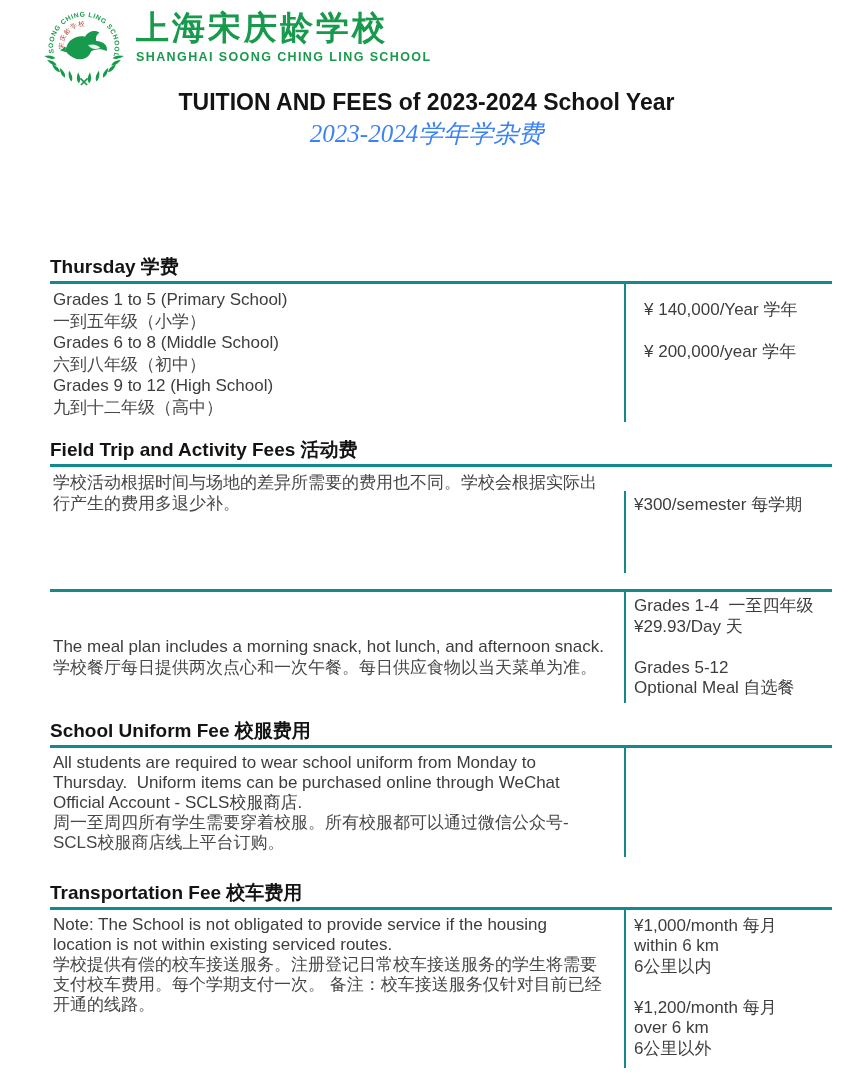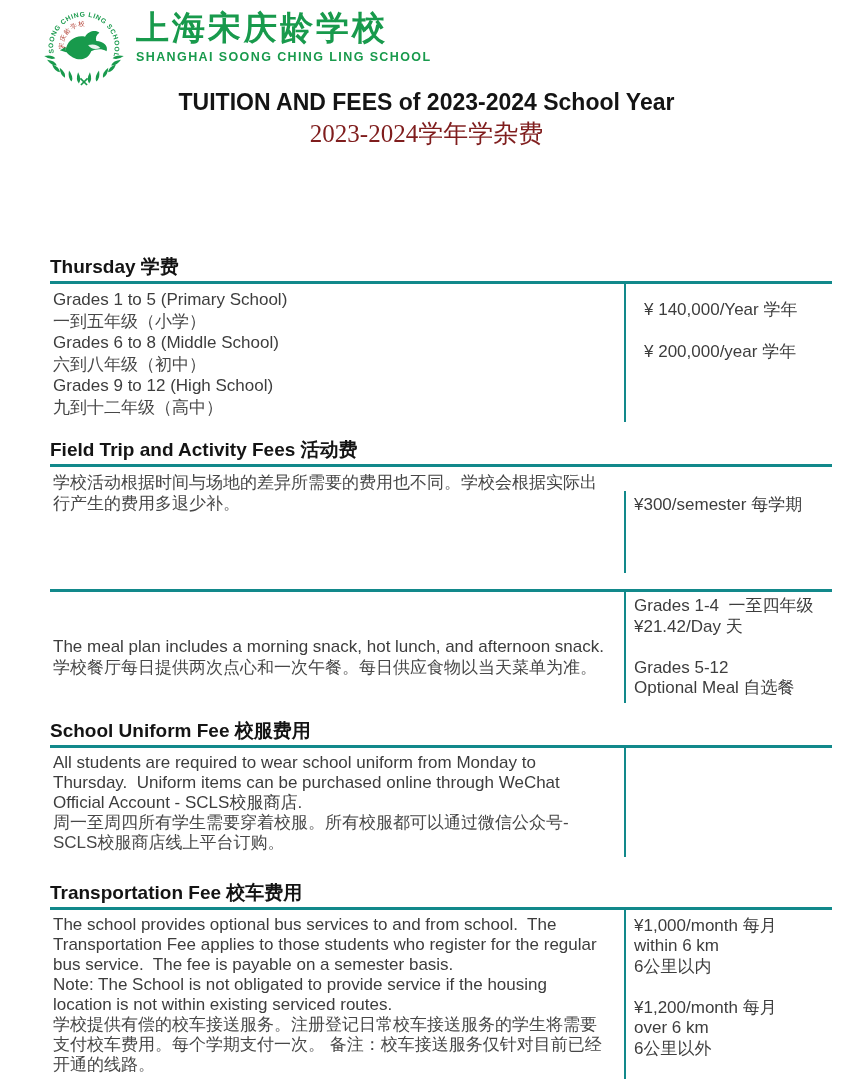--- a/index.html
+++ b/index.html
@@ -19,22 +19,23 @@
     font-size:33px;font-weight:700;letter-spacing:3px;line-height:36px;
     font-family:"Liberation Serif","DejaVu Serif",serif;
   }
   .school-en{
     font-size:12.5px;font-weight:700;letter-spacing:1.4px;line-height:14px;margin-top:4px;
   }
   
   .title-block{padding-top:88px;text-align:center;}
   .title-en{font-size:23px;line-height:29px;font-weight:700;color:#141414;}
   .title-zh{
-    font-size:25px;line-height:33px;font-weight:400;color:#7f1d1d;
+    font-size:25px;line-height:33px;font-weight:400;color:#3b82f6;
     font-family:"Liberation Serif","DejaVu Serif",serif;
+    font-style:italic;
   }
   
   .content{margin-left:50px;width:782px;}
   .sec{margin-top:16px;}
   .sec-first{margin-top:105px;}
   .sec-last{margin-top:24px;}
   .sec-h{
     margin:0 0 3px 0;font-size:19px;line-height:23px;font-weight:700;color:#141414;
   }
   .tbl{
@@ -150,21 +151,21 @@
     </section>
 
     <section class="sec">
       <div class="tbl min-meal">
         <div class="cell-l pad-top-44">
           <p class="p-en">The meal plan includes a morning snack, hot lunch, and afternoon snack.</p>
           <p class="p-zh">学校餐厅每日提供两次点心和一次午餐。每日供应食物以当天菜单为准。</p>
         </div>
         <div class="cell-r">
             <div class="fline">Grades 1-4  一至四年级</div>
-            <div class="fline">¥21.42/Day 天</div>
+            <div class="fline">¥29.93/Day 天</div>
             <div class="fline"></div>
             <div class="fline">Grades 5-12</div>
             <div class="fline">Optional Meal 自选餐</div>
           </div>
       </div>
     </section>
 
     <section class="sec">
       <h2 class="sec-h">School Uniform Fee 校服费用</h2>
       <div class="tbl min-uniform lh20">
@@ -173,21 +174,20 @@
           <p class="p-zh">周一至周四所有学生需要穿着校服。所有校服都可以通过微信公众号-SCLS校服商店线上平台订购。</p>
         </div>
         <div class="cell-r"></div>
       </div>
     </section>
 
     <section class="sec sec-last">
       <h2 class="sec-h">Transportation Fee 校车费用</h2>
       <div class="tbl min-transport lh20">
         <div class="cell-l">
-          <p class="p-en">The school provides optional bus services to and from school.  The Transportation Fee applies to those students who register for the regular bus service.  The fee is payable on a semester basis.</p>
           <p class="p-note">Note: The School is not obligated to provide service if the housing location is not within existing serviced routes.</p>
           <p class="p-zh">学校提供有偿的校车接送服务。注册登记日常校车接送服务的学生将需要支付校车费用。每个学期支付一次。 备注：校车接送服务仅针对目前已经开通的线路。</p>
         </div>
         <div class="cell-r r-pad">
             <div class="fline">¥1,000/month 每月</div>
             <div class="fline">within 6 km</div>
             <div class="fline">6公里以内</div>
             <div class="fline"></div>
             <div class="fline">¥1,200/month 每月</div>
             <div class="fline">over 6 km</div>

